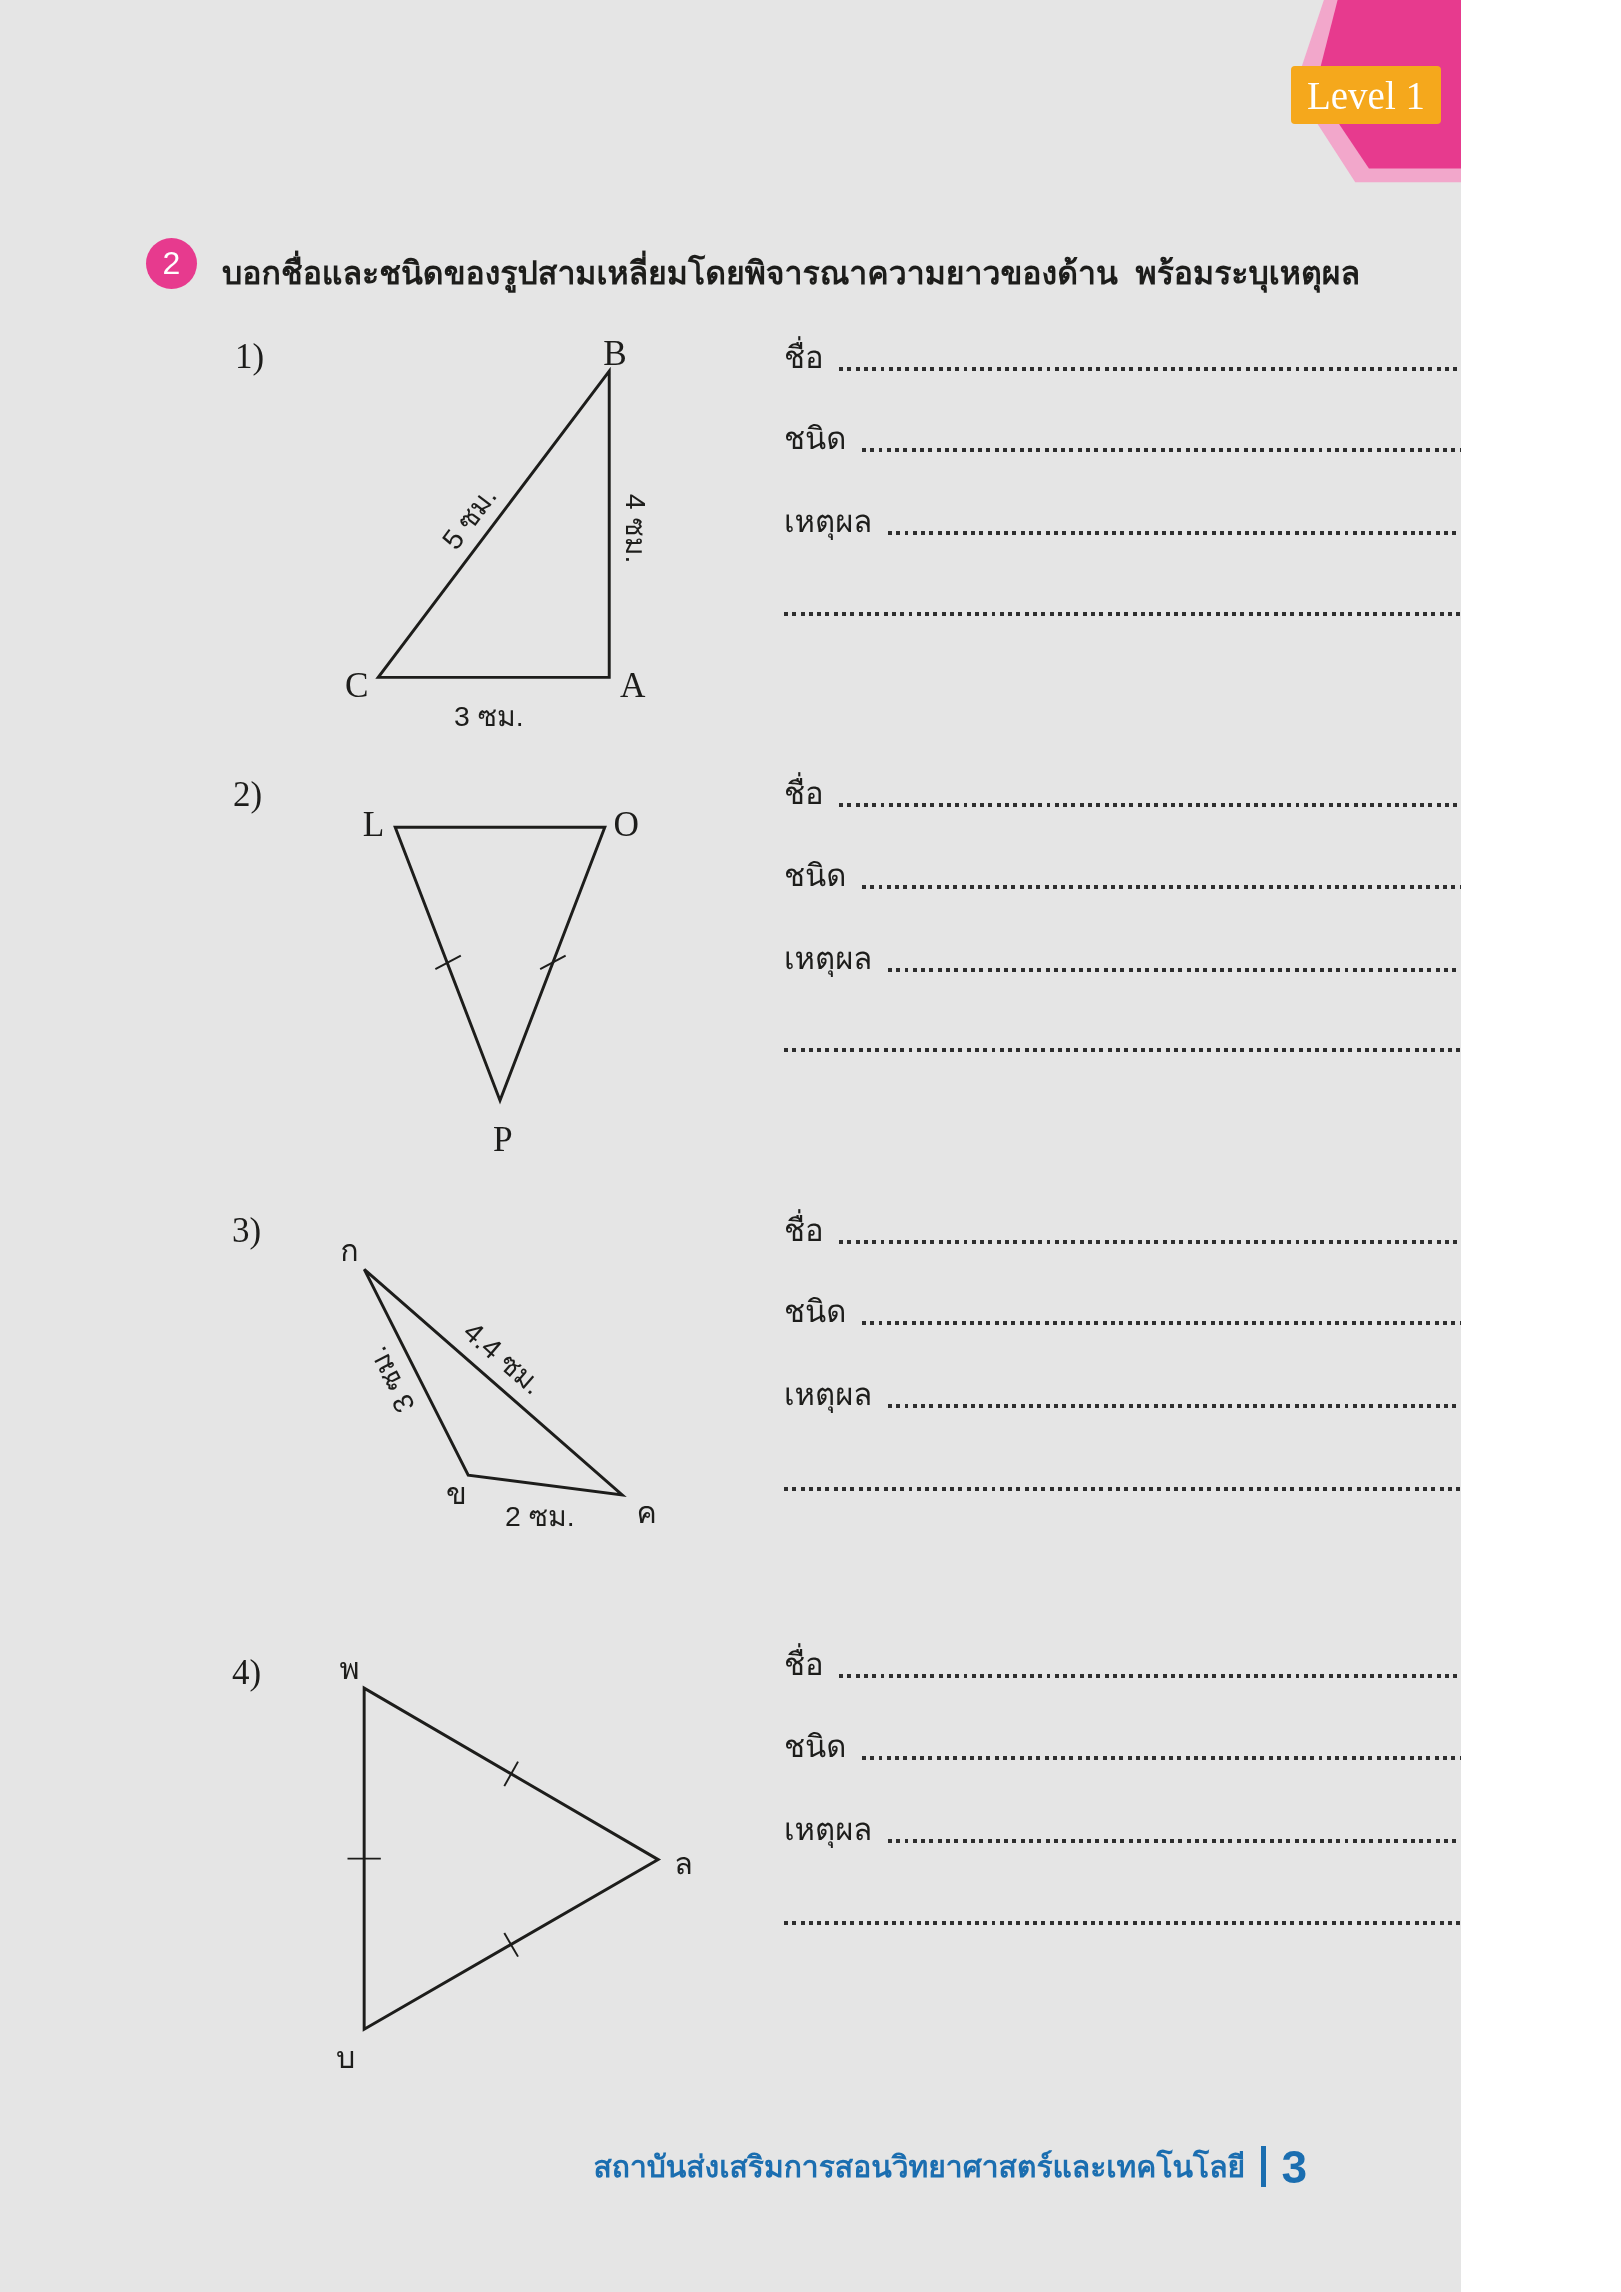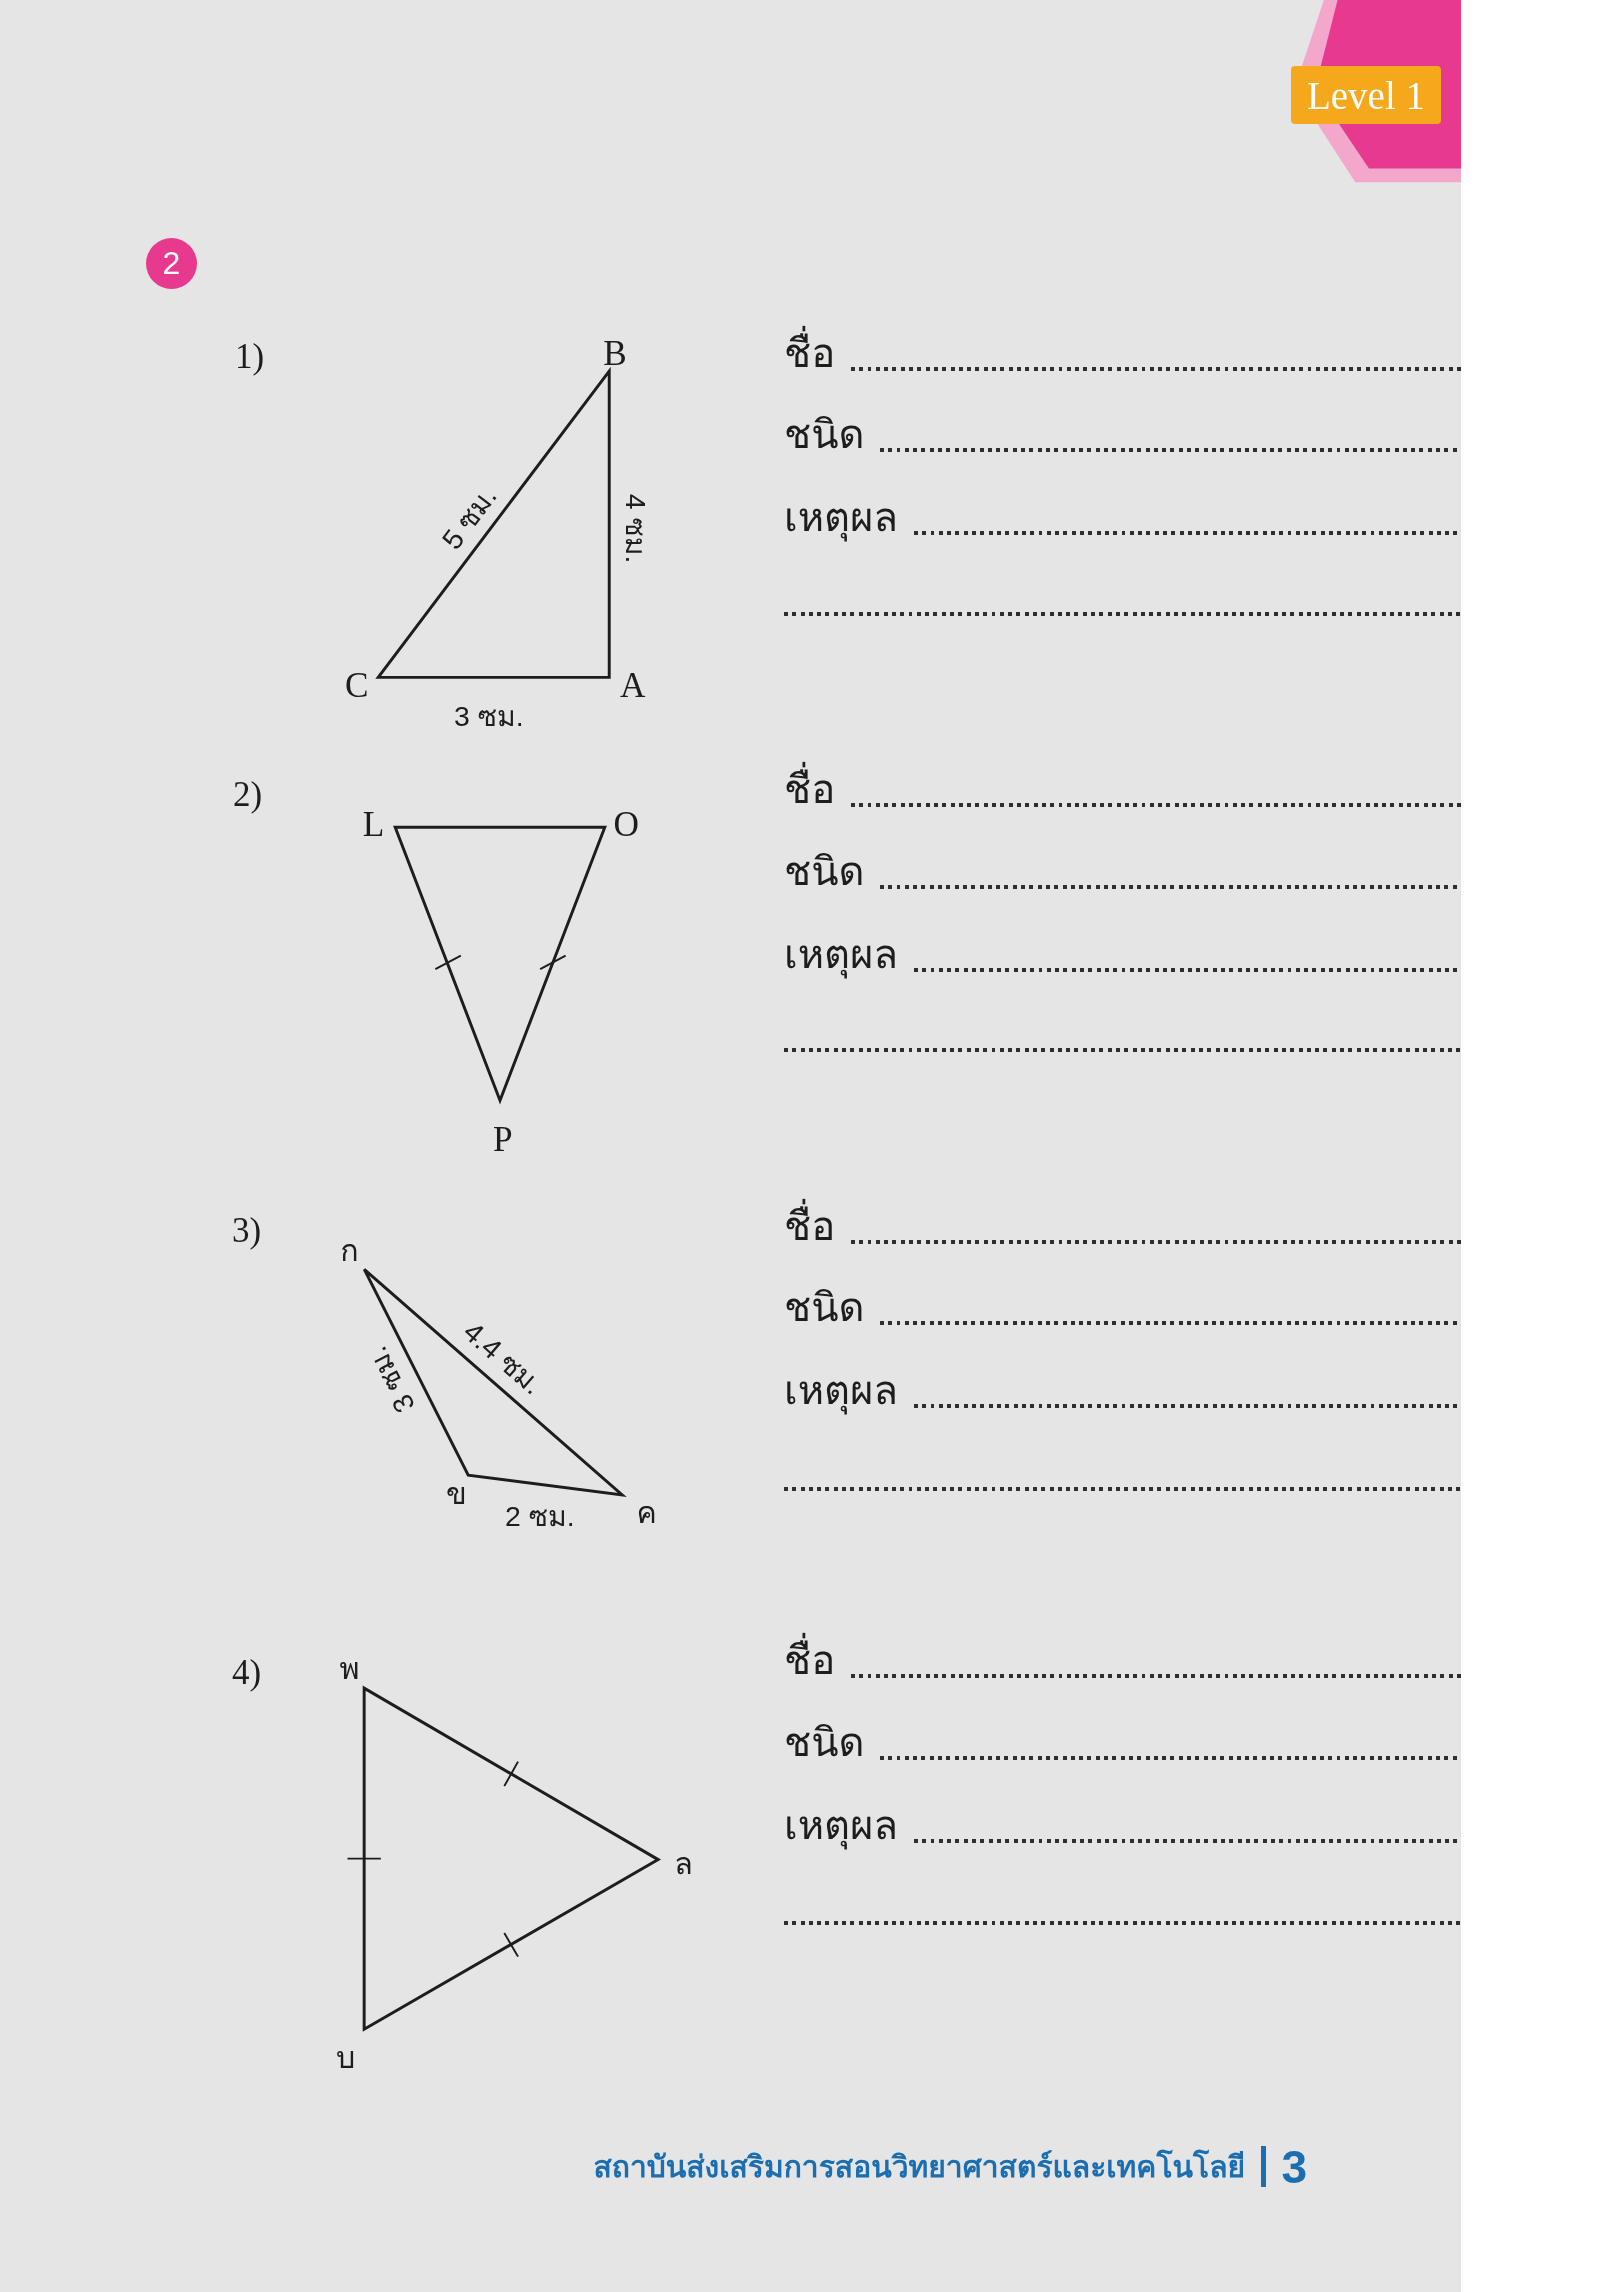--- a/index.html
+++ b/index.html
@@ -35,21 +35,21 @@
   .fig polygon { fill:none; stroke:#1d1d1b; stroke-width:3; stroke-linejoin:miter; }
   .fig line { stroke:#1d1d1b; stroke-width:2; }
   .vlabel-latin { font-family:"Liberation Serif", serif; font-size:36px; fill:#1d1d1b; }
   .vlabel-thai  { font-family:"Liberation Sans", sans-serif; font-size:31px; fill:#1d1d1b; }
   .slabel { font-family:"Liberation Sans", sans-serif; font-size:29px; fill:#1d1d1b; }
 
   .ans-row {
     position:absolute; left:784px; width:680px; height:41px;
     display:flex; align-items:flex-end;
   }
-  .ans-label { font-size:40px; color:#1d1d1b; line-height:1; padding-bottom:2px; }
+  .ans-label { font-size:31px; color:#1d1d1b; line-height:1; padding-bottom:2px; }
   .dotline {
     flex:1; height:3.9px; margin-left:15.7px; margin-bottom:3.9px;
     background:repeating-linear-gradient(to right, #2e2e2e 0 3.9px, transparent 3.9px 8.3px);
   }
   .dotline.full { margin-left:0; }
 
   .footer {
     position:absolute; top:2143px; right:154px;
     display:flex; align-items:center; color:#1B6EB0;
   }
@@ -65,20 +65,21 @@
   <svg class="corner-deco" width="190" height="196" viewBox="0 0 194 200">
     <polygon points="54,0 24,90 86,186 194,186 194,0" fill="#F2A7CB"></polygon>
     <polygon points="68,0 45,90 100,172 194,172 194,0" fill="#E73A8E"></polygon>
   </svg>
 
   <div class="level-badge">Level 1</div>
 
   <div class="q-circle">
     <span>2</span>
   </div>
+  <div class="instruction">บอกชื่อและชนิดของรูปสามเหลี่ยมโดยพิจารณาความยาวของด้าน  พร้อมระบุเหตุผล</div>
 
   <div class="prob-num" style="left:235px; top:337px;">1)</div>
 
   <svg class="fig" style="left:343px; top:323px;" width="323" height="421" viewBox="0 0 330 430">
     <polygon points="272,49 36,362 272,362"></polygon>
     <text class="vlabel-latin" x="278" y="43" text-anchor="middle">B</text>
     <text class="vlabel-latin" x="14" y="382" text-anchor="middle">C</text>
     <text class="vlabel-latin" x="296" y="382" text-anchor="middle">A</text>
     <text class="slabel" transform="translate(137,205) rotate(-53)" text-anchor="middle">5 ซม.</text>
     <text class="slabel" transform="translate(289,210) rotate(90)" text-anchor="middle">4 ซม.</text>

